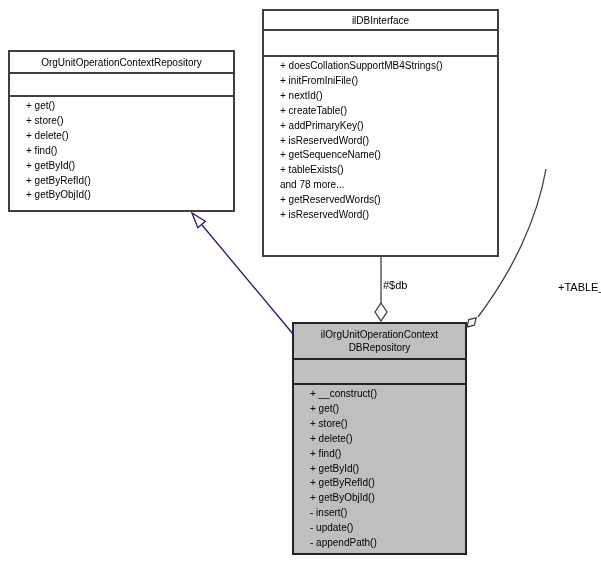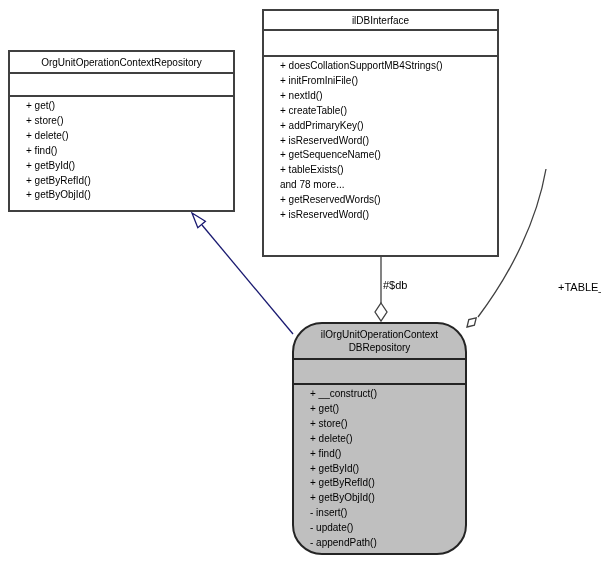--- a/index.html
+++ b/index.html
@@ -16,21 +16,21 @@
 
   #box-left  { left:8px;   top:50px;  width:227px; height:162px; }
   #box-left .title { height:22px; }
   #box-left .attrs { height:23px; }
 
   #box-top   { left:262px; top:9px;   width:237px; height:248px; }
   #box-top .title { height:20px; }
   #box-top .attrs { height:26px; }
 
   #box-main  { left:292px; top:322px; width:175px; height:233px;
-               background:#bfbfbf; border-color:#242424;border-radius:30px; }
+               background:#bfbfbf; border-color:#242424; }
   #box-main .title { height:36px; border-color:#242424; }
   #box-main .attrs { height:25px; border-color:#242424; }
 
   #box-const { left:519px; top:93px;  width:58px;  height:76px;
                border:1px solid #bebebe; }
   #box-const .title  { height:21px; border-bottom:1px solid #bebebe; }
   #box-const .attrs  { height:27px; border-bottom:1px solid #bebebe; }
   #box-const .spacer { flex:1; }
 
   svg.edges { position:absolute; left:0; top:0; width:601px; height:565px;

